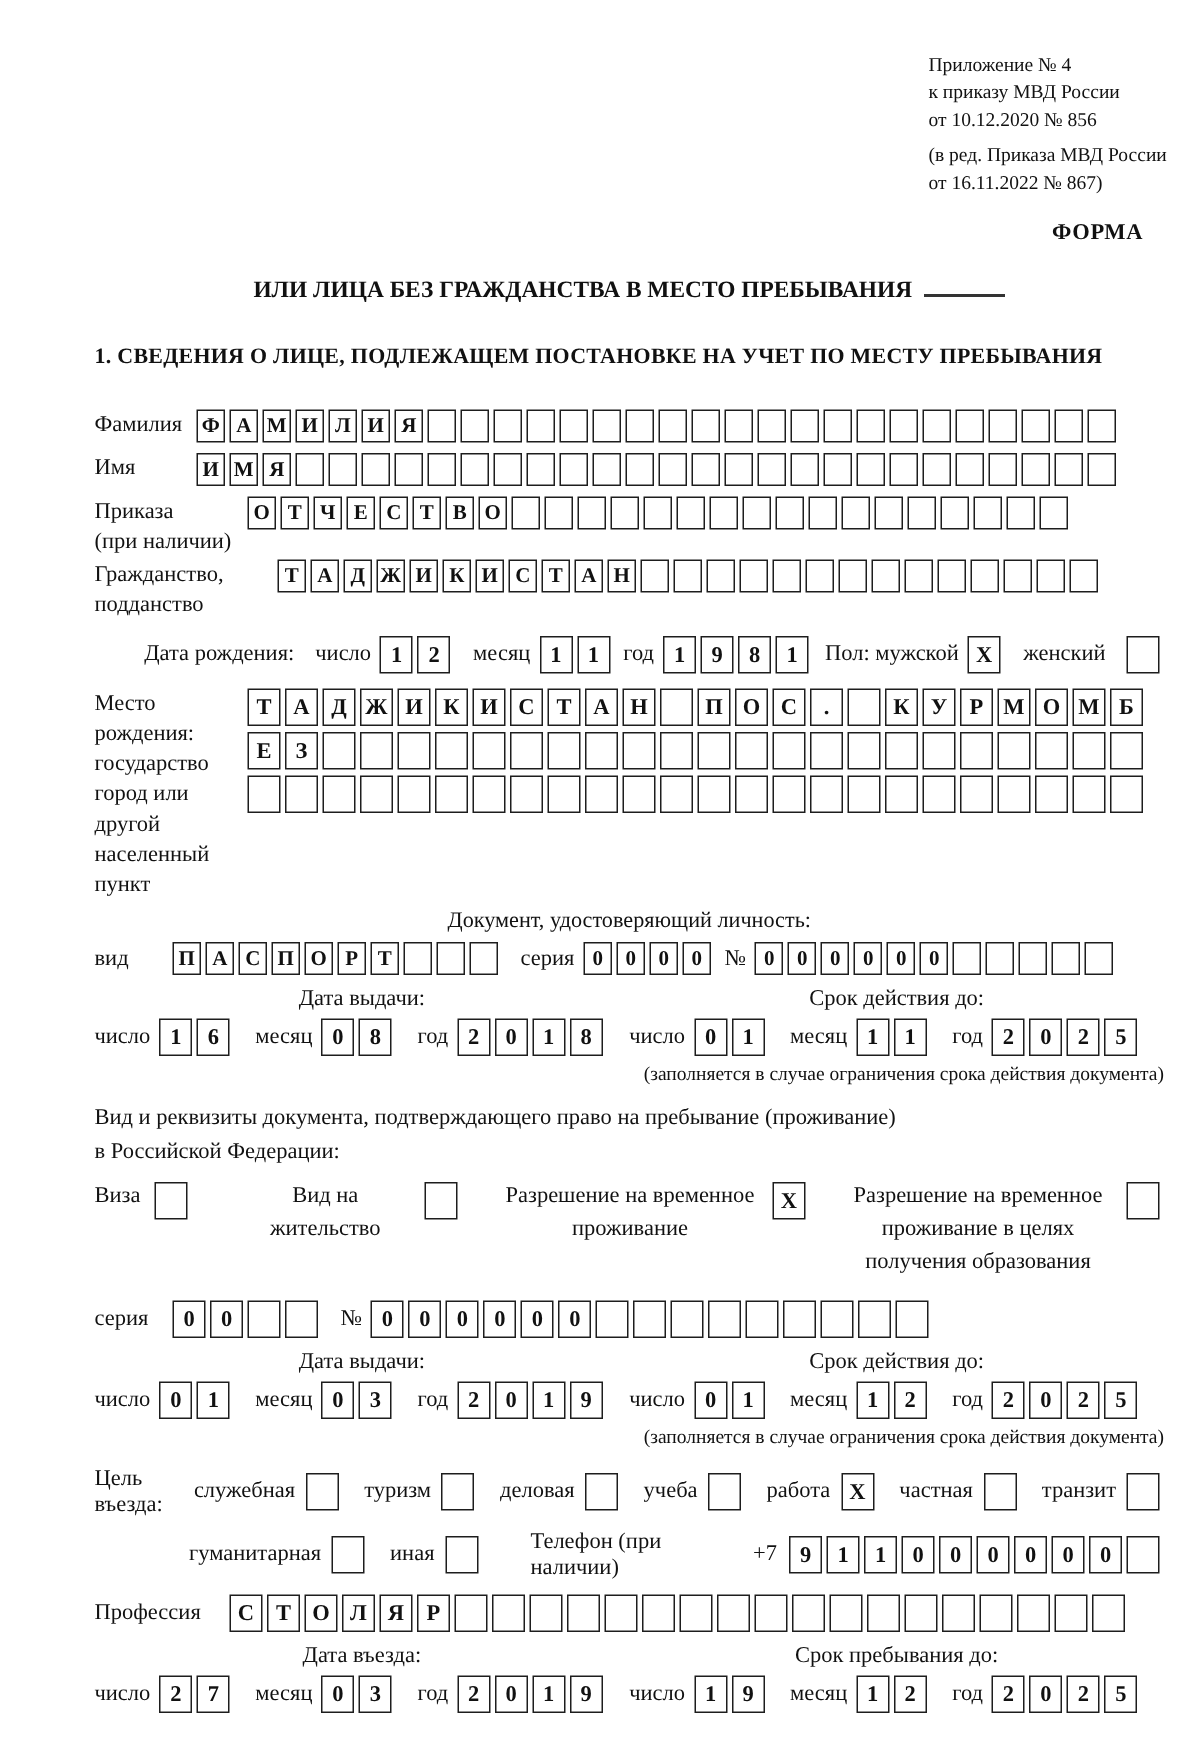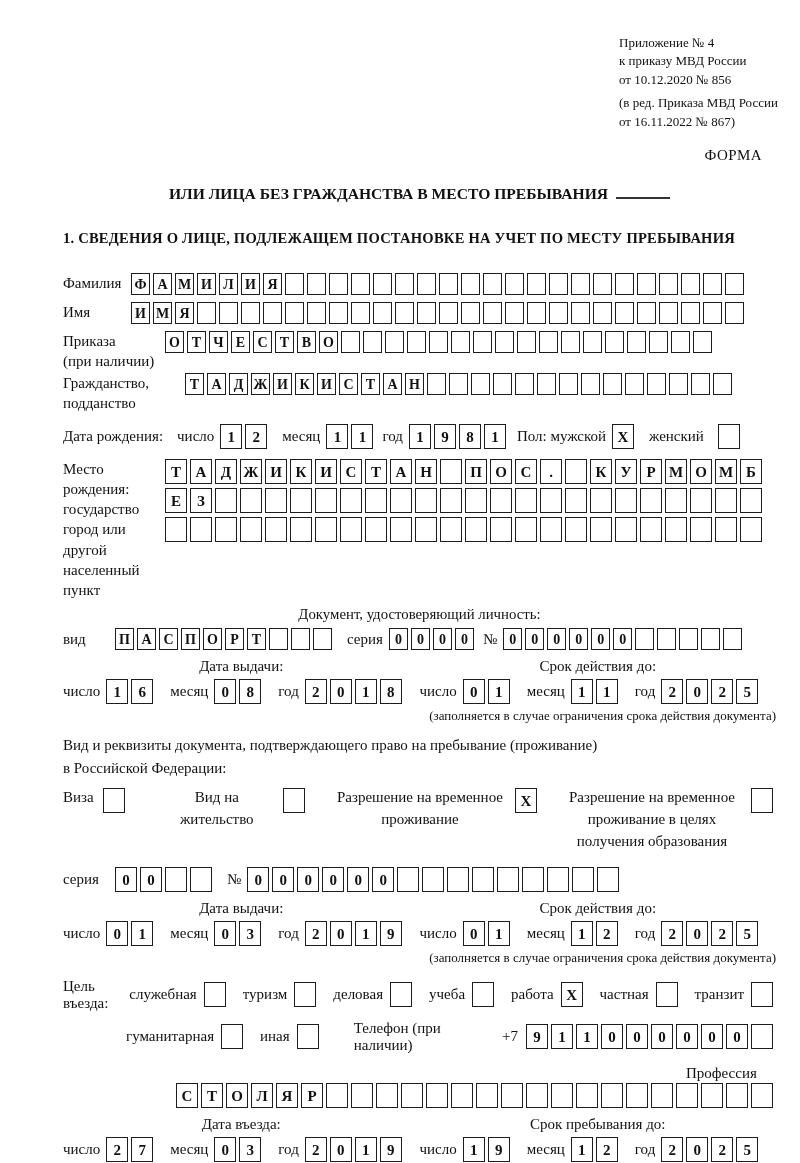--- a/index.html
+++ b/index.html
@@ -3,21 +3,21 @@
 <meta charset="utf-8">
 <style>
   html,body{margin:0;padding:0;background:#fff;}
   body{width:800px;height:1163px;overflow:hidden;color:#111;
        font-family:"Liberation Serif", serif;}
   .page{box-sizing:border-box;width:800px;height:1163px;padding:34px 24px 0 63px;}
 
   
   .ref{margin-left:556px;width:200px;font-size:13px;line-height:1.42;}
   .ref .l4{margin-top:5px;}
-  .forma{text-align:right;padding-right:14px;font-weight:normal;font-size:15px;margin-top:16px;letter-spacing:.4px;}
+  .forma{text-align:right;padding-right:14px;font-weight:bold;font-size:15px;margin-top:16px;letter-spacing:.4px;}
 
   .title{text-align:center;font-weight:bold;font-size:15.6px;line-height:1.75;margin-top:16px;}
   .uline{display:inline-block;width:54px;border-bottom:2px solid #333;height:.9em;margin-left:8px;}
 
   .sec1{font-weight:bold;font-size:14.6px;margin-top:22px;letter-spacing:.2px;}
 
   .row{display:flex;align-items:flex-start;margin-top:7px;font-size:15px;line-height:1.35;}
   .lbl{flex:none;}
   .w68{width:68px;} .w102{width:102px;} .w122{width:122px;}
 
@@ -205,21 +205,21 @@
         <span class="cbox"></span>
         <span class="cbox"></span>
         <span class="cbox"></span>
         <span class="cbox"></span>
         <span class="cbox"></span>
         <span class="cbox"></span>
         <span class="cbox"></span>
       </span>
   </div>
 
-  <div class="row big" style="margin-top:10px;align-items:center;">
+  <div class="row big" style="margin-top:10px;align-items:center;justify-content:flex-end;">
     <span class="lbl" style="margin-right:14px;">Дата рождения:</span>
     <span class="inlbl">число</span>
     <span class="boxes">
         <span class="cbox filled">1</span>
         <span class="cbox filled">2</span>
       </span>
     <span class="inlbl gap12">месяц</span>
     <span class="boxes">
         <span class="cbox filled">1</span>
         <span class="cbox filled">1</span>
@@ -574,21 +574,21 @@
         <span class="cbox filled">0</span>
         <span class="cbox filled">0</span>
         <span class="cbox filled">0</span>
         <span class="cbox filled">0</span>
         <span class="cbox filled">0</span>
         <span class="cbox filled">0</span>
         <span class="cbox"></span>
       </span>
   </div>
 
-  <div class="row big" style="margin-top:9px;align-items:flex-end;flex-direction:column;">
+  <div class="row big" style="margin-top:9px;align-items:center;">
     <span class="lbl" style="width:90px;">Профессия</span>
     <span class="boxes">
         <span class="cbox filled">С</span>
         <span class="cbox filled">Т</span>
         <span class="cbox filled">О</span>
         <span class="cbox filled">Л</span>
         <span class="cbox filled">Я</span>
         <span class="cbox filled">Р</span>
         <span class="cbox"></span>
         <span class="cbox"></span>

